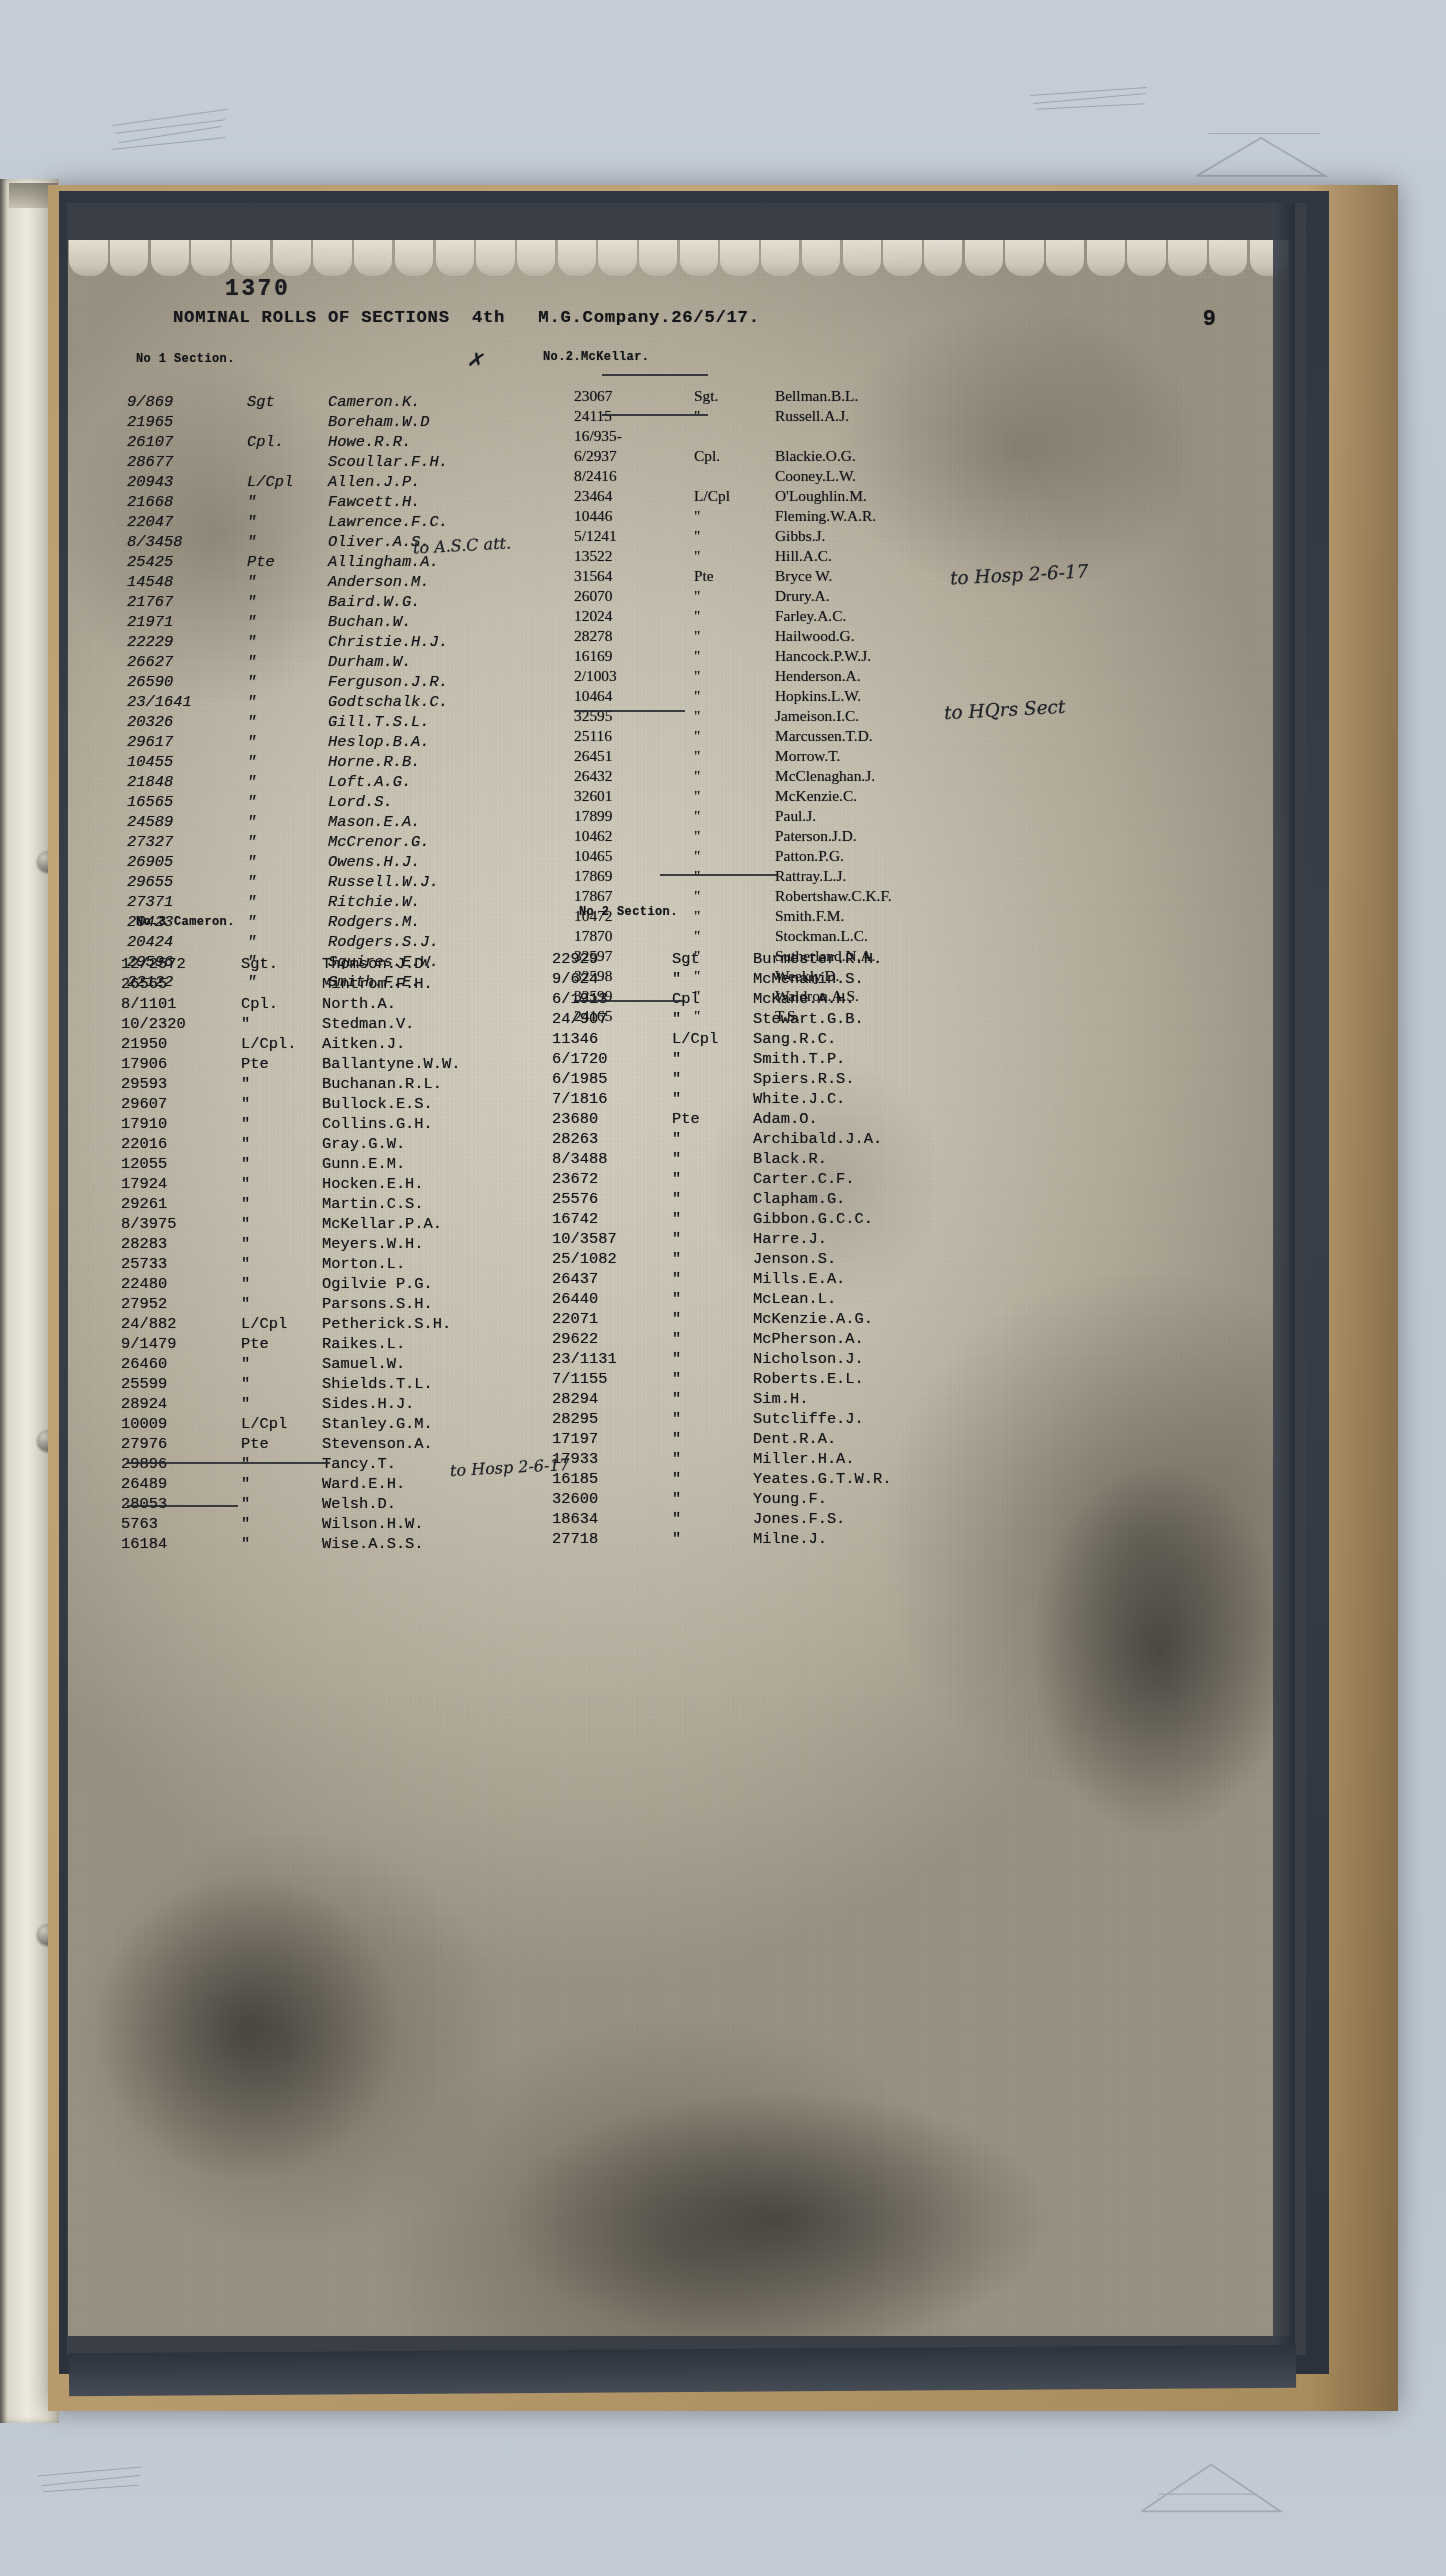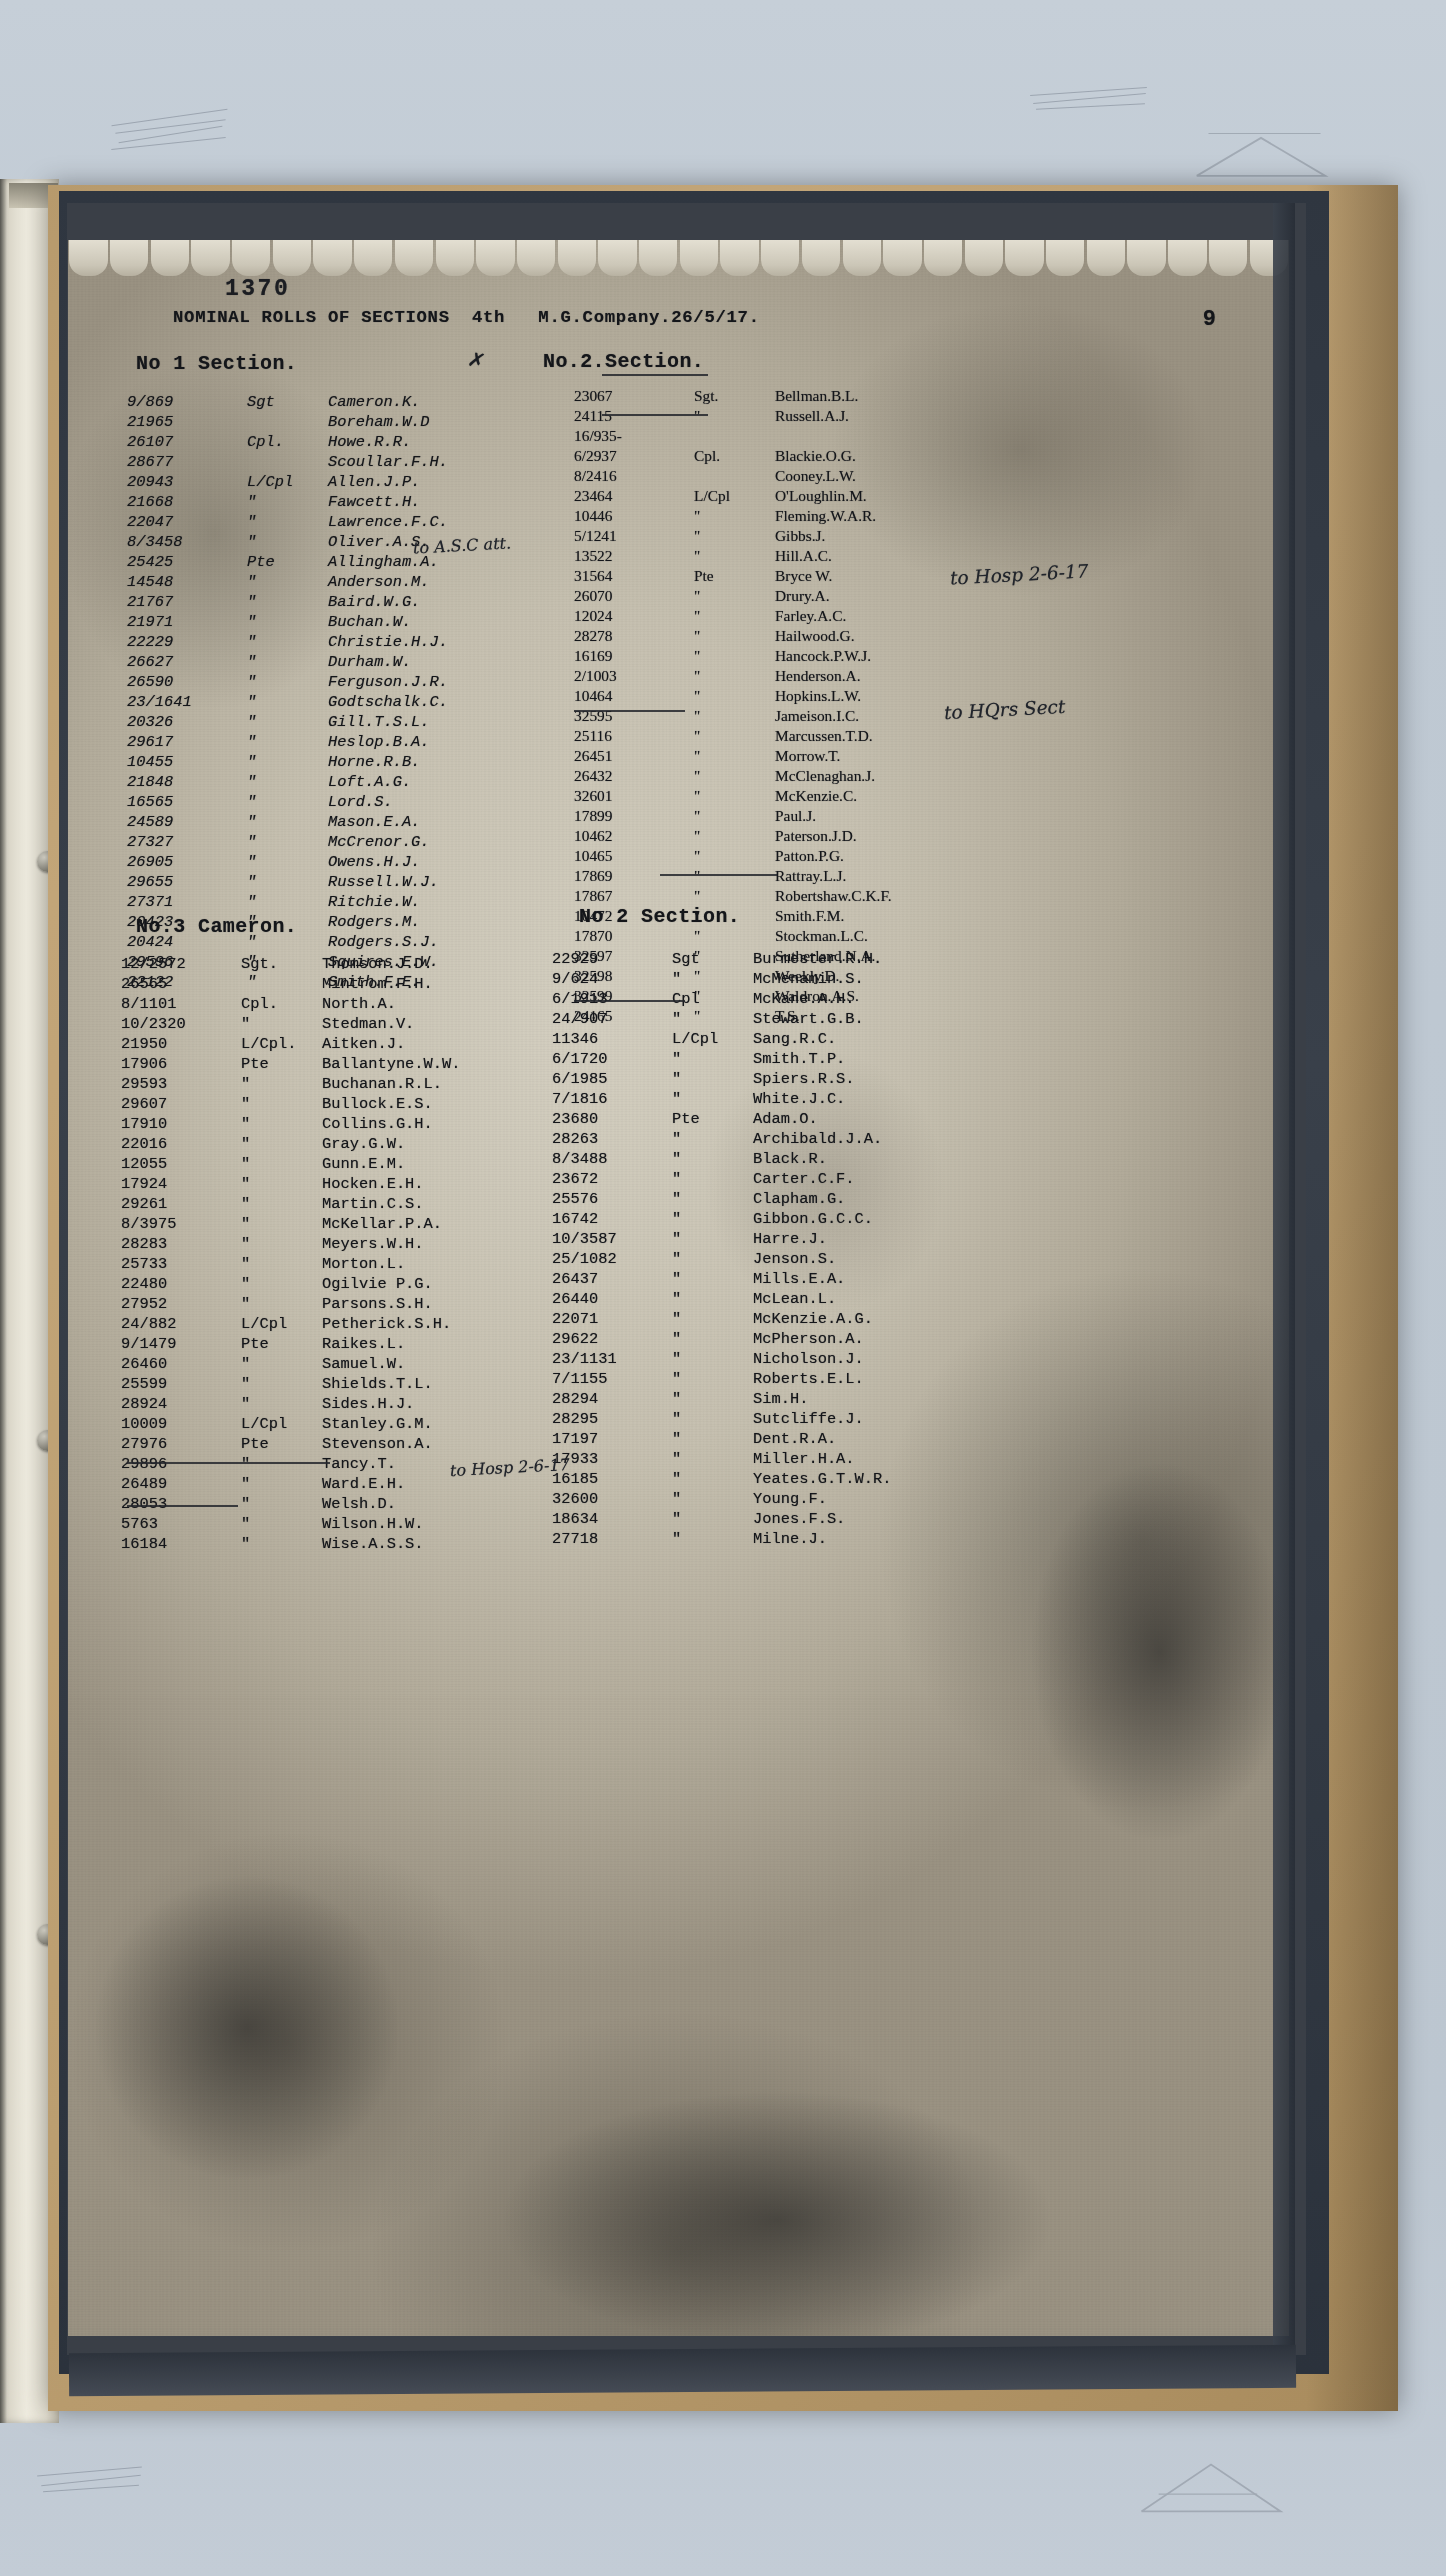--- a/index.html
+++ b/index.html
@@ -180,21 +180,21 @@
   .title {
     position: absolute;
     left: 105px; top: 68px;
     font-size: 17.3px;
     letter-spacing: 0.7px;
     font-weight: bold;
     white-space: pre;
   }
   .sechead {
     position: absolute;
-    font-size: 20px;
+    font-size: 12px;
     font-weight: bold;
     letter-spacing: 0.4px;
     white-space: pre;
   }
   .h-s1 { left: 68px; top: 112px; }
   .h-s2 { left: 475px; top: 110px; }
   .h-s3 { left: 68px; top: 675px; }
   .h-s4 { left: 511px; top: 665px; }
 
   .col {
@@ -352,21 +352,21 @@
     <div class="blotch" style="left:25px;top:1634px;width:308px;height:308px;"></div>
 
     <div id="doc">
 
       <div class="pgnum">1370</div>
       <div class="foliono">9</div>
       <div class="title">NOMINAL ROLLS OF SECTIONS  4th   M.G.Company.26/5/17.</div>
       <div class="pen-mark">✗</div>
 
       <div class="sechead h-s1">No 1 Section.</div>
-      <div class="sechead h-s2">No.2.Section.</div>
+      <div class="sechead h-s2">No.2.McKellar.</div>
       <div class="sechead h-s3">No.3 Cameron.</div>
       <div class="sechead h-s4">No 2 Section.</div>
 
       <div class="col c1"><span class="row"><span class="num">9/869</span><span class="rank">Sgt</span><span class="nm">Cameron.K.</span></span><span class="row"><span class="num">21965</span><span class="rank"></span><span class="nm">Boreham.W.D</span></span><span class="row"><span class="num">26107</span><span class="rank">Cpl.</span><span class="nm">Howe.R.R.</span></span><span class="row"><span class="num">28677</span><span class="rank"></span><span class="nm">Scoullar.F.H.</span></span><span class="row"><span class="num">20943</span><span class="rank">L/Cpl</span><span class="nm">Allen.J.P.</span></span><span class="row"><span class="num">21668</span><span class="rank">"</span><span class="nm">Fawcett.H.</span></span><span class="row"><span class="num">22047</span><span class="rank">"</span><span class="nm">Lawrence.F.C.</span></span><span class="row"><span class="num">8/3458</span><span class="rank">"</span><span class="nm">Oliver.A.S.</span></span><span class="row"><span class="num">25425</span><span class="rank">Pte</span><span class="nm">Allingham.A.</span></span><span class="row"><span class="num">14548</span><span class="rank">"</span><span class="nm">Anderson.M.</span></span><span class="row"><span class="num">21767</span><span class="rank">"</span><span class="nm">Baird.W.G.</span></span><span class="row"><span class="num">21971</span><span class="rank">"</span><span class="nm">Buchan.W.</span></span><span class="row"><span class="num">22229</span><span class="rank">"</span><span class="nm">Christie.H.J.</span></span><span class="row"><span class="num">26627</span><span class="rank">"</span><span class="nm">Durham.W.</span></span><span class="row"><span class="num">26590</span><span class="rank">"</span><span class="nm">Ferguson.J.R.</span></span><span class="row"><span class="num">23/1641</span><span class="rank">"</span><span class="nm">Godtschalk.C.</span></span><span class="row"><span class="num">20326</span><span class="rank">"</span><span class="nm">Gill.T.S.L.</span></span><span class="row"><span class="num">29617</span><span class="rank">"</span><span class="nm">Heslop.B.A.</span></span><span class="row"><span class="num">10455</span><span class="rank">"</span><span class="nm">Horne.R.B.</span></span><span class="row"><span class="num">21848</span><span class="rank">"</span><span class="nm">Loft.A.G.</span></span><span class="row"><span class="num">16565</span><span class="rank">"</span><span class="nm">Lord.S.</span></span><span class="row"><span class="num">24589</span><span class="rank">"</span><span class="nm">Mason.E.A.</span></span><span class="row"><span class="num">27327</span><span class="rank">"</span><span class="nm">McCrenor.G.</span></span><span class="row"><span class="num">26905</span><span class="rank">"</span><span class="nm">Owens.H.J.</span></span><span class="row"><span class="num">29655</span><span class="rank">"</span><span class="nm">Russell.W.J.</span></span><span class="row"><span class="num">27371</span><span class="rank">"</span><span class="nm">Ritchie.W.</span></span><span class="row"><span class="num">20423</span><span class="rank">"</span><span class="nm">Rodgers.M.</span></span><span class="row"><span class="num">20424</span><span class="rank">"</span><span class="nm">Rodgers.S.J.</span></span><span class="row"><span class="num">29596</span><span class="rank">"</span><span class="nm">Squires.E.W.</span></span><span class="row"><span class="num">22122</span><span class="rank">"</span><span class="nm">Smith.F.E.</span></span></div>
       <div class="col c2"><span class="row"><span class="num">23067</span><span class="rank">Sgt.</span><span class="nm">Bellman.B.L.</span></span><span class="row"><span class="num">24115</span><span class="rank">"</span><span class="nm">Russell.A.J.</span></span><span class="row"><span class="num">16/935-</span><span class="rank"></span><span class="nm"></span></span><span class="row"><span class="num">6/2937</span><span class="rank">Cpl.</span><span class="nm">Blackie.O.G.</span></span><span class="row"><span class="num">8/2416</span><span class="rank"></span><span class="nm">Cooney.L.W.</span></span><span class="row"><span class="num">23464</span><span class="rank">L/Cpl</span><span class="nm">O'Loughlin.M.</span></span><span class="row"><span class="num">10446</span><span class="rank">"</span><span class="nm">Fleming.W.A.R.</span></span><span class="row"><span class="num">5/1241</span><span class="rank">"</span><span class="nm">Gibbs.J.</span></span><span class="row"><span class="num">13522</span><span class="rank">"</span><span class="nm">Hill.A.C.</span></span><span class="row"><span class="num">31564</span><span class="rank">Pte</span><span class="nm">Bryce W.</span></span><span class="row"><span class="num">26070</span><span class="rank">"</span><span class="nm">Drury.A.</span></span><span class="row"><span class="num">12024</span><span class="rank">"</span><span class="nm">Farley.A.C.</span></span><span class="row"><span class="num">28278</span><span class="rank">"</span><span class="nm">Hailwood.G.</span></span><span class="row"><span class="num">16169</span><span class="rank">"</span><span class="nm">Hancock.P.W.J.</span></span><span class="row"><span class="num">2/1003</span><span class="rank">"</span><span class="nm">Henderson.A.</span></span><span class="row"><span class="num">10464</span><span class="rank">"</span><span class="nm">Hopkins.L.W.</span></span><span class="row"><span class="num">32595</span><span class="rank">"</span><span class="nm">Jameison.I.C.</span></span><span class="row"><span class="num">25116</span><span class="rank">"</span><span class="nm">Marcussen.T.D.</span></span><span class="row"><span class="num">26451</span><span class="rank">"</span><span class="nm">Morrow.T.</span></span><span class="row"><span class="num">26432</span><span class="rank">"</span><span class="nm">McClenaghan.J.</span></span><span class="row"><span class="num">32601</span><span class="rank">"</span><span class="nm">McKenzie.C.</span></span><span class="row"><span class="num">17899</span><span class="rank">"</span><span class="nm">Paul.J.</span></span><span class="row"><span class="num">10462</span><span class="rank">"</span><span class="nm">Paterson.J.D.</span></span><span class="row"><span class="num">10465</span><span class="rank">"</span><span class="nm">Patton.P.G.</span></span><span class="row"><span class="num">17869</span><span class="rank">"</span><span class="nm">Rattray.L.J.</span></span><span class="row"><span class="num">17867</span><span class="rank">"</span><span class="nm">Robertshaw.C.K.F.</span></span><span class="row"><span class="num">10472</span><span class="rank">"</span><span class="nm">Smith.F.M.</span></span><span class="row"><span class="num">17870</span><span class="rank">"</span><span class="nm">Stockman.L.C.</span></span><span class="row"><span class="num">32597</span><span class="rank">"</span><span class="nm">Sutherland.N.A.</span></span><span class="row"><span class="num">32598</span><span class="rank">"</span><span class="nm">Weekly.D.</span></span><span class="row"><span class="num">32599</span><span class="rank">"</span><span class="nm">Waldron.A.S.</span></span><span class="row"><span class="num">24165</span><span class="rank">"</span><span class="nm">T.S.</span></span></div>
       <div class="col c3"><span class="row"><span class="num">12/2572</span><span class="rank">Sgt.</span><span class="nm">Thomson.J.D.</span></span><span class="row"><span class="num">26565</span><span class="rank"></span><span class="nm">Mintrom.F.H.</span></span><span class="row"><span class="num">8/1101</span><span class="rank">Cpl.</span><span class="nm">North.A.</span></span><span class="row"><span class="num">10/2320</span><span class="rank">"</span><span class="nm">Stedman.V.</span></span><span class="row"><span class="num">21950</span><span class="rank">L/Cpl.</span><span class="nm">Aitken.J.</span></span><span class="row"><span class="num">17906</span><span class="rank">Pte</span><span class="nm">Ballantyne.W.W.</span></span><span class="row"><span class="num">29593</span><span class="rank">"</span><span class="nm">Buchanan.R.L.</span></span><span class="row"><span class="num">29607</span><span class="rank">"</span><span class="nm">Bullock.E.S.</span></span><span class="row"><span class="num">17910</span><span class="rank">"</span><span class="nm">Collins.G.H.</span></span><span class="row"><span class="num">22016</span><span class="rank">"</span><span class="nm">Gray.G.W.</span></span><span class="row"><span class="num">12055</span><span class="rank">"</span><span class="nm">Gunn.E.M.</span></span><span class="row"><span class="num">17924</span><span class="rank">"</span><span class="nm">Hocken.E.H.</span></span><span class="row"><span class="num">29261</span><span class="rank">"</span><span class="nm">Martin.C.S.</span></span><span class="row"><span class="num">8/3975</span><span class="rank">"</span><span class="nm">McKellar.P.A.</span></span><span class="row"><span class="num">28283</span><span class="rank">"</span><span class="nm">Meyers.W.H.</span></span><span class="row"><span class="num">25733</span><span class="rank">"</span><span class="nm">Morton.L.</span></span><span class="row"><span class="num">22480</span><span class="rank">"</span><span class="nm">Ogilvie P.G.</span></span><span class="row"><span class="num">27952</span><span class="rank">"</span><span class="nm">Parsons.S.H.</span></span><span class="row"><span class="num">24/882</span><span class="rank">L/Cpl</span><span class="nm">Petherick.S.H.</span></span><span class="row"><span class="num">9/1479</span><span class="rank">Pte</span><span class="nm">Raikes.L.</span></span><span class="row"><span class="num">26460</span><span class="rank">"</span><span class="nm">Samuel.W.</span></span><span class="row"><span class="num">25599</span><span class="rank">"</span><span class="nm">Shields.T.L.</span></span><span class="row"><span class="num">28924</span><span class="rank">"</span><span class="nm">Sides.H.J.</span></span><span class="row"><span class="num">10009</span><span class="rank">L/Cpl</span><span class="nm">Stanley.G.M.</span></span><span class="row"><span class="num">27976</span><span class="rank">Pte</span><span class="nm">Stevenson.A.</span></span><span class="row"><span class="num">29896</span><span class="rank">"</span><span class="nm">Tancy.T.</span></span><span class="row"><span class="num">26489</span><span class="rank">"</span><span class="nm">Ward.E.H.</span></span><span class="row"><span class="num">28053</span><span class="rank">"</span><span class="nm">Welsh.D.</span></span><span class="row"><span class="num">5763</span><span class="rank">"</span><span class="nm">Wilson.H.W.</span></span><span class="row"><span class="num">16184</span><span class="rank">"</span><span class="nm">Wise.A.S.S.</span></span></div>
       <div class="col c4"><span class="row"><span class="num">22929</span><span class="rank">Sgt</span><span class="nm">Burmester.R.H.</span></span><span class="row"><span class="num">9/624</span><span class="rank">"</span><span class="nm">McMenamin.S.</span></span><span class="row"><span class="num">6/1913</span><span class="rank">Cpl</span><span class="nm">McKane.A.H.</span></span><span class="row"><span class="num">24/907</span><span class="rank">"</span><span class="nm">Stewart.G.B.</span></span><span class="row"><span class="num">11346</span><span class="rank">L/Cpl</span><span class="nm">Sang.R.C.</span></span><span class="row"><span class="num">6/1720</span><span class="rank">"</span><span class="nm">Smith.T.P.</span></span><span class="row"><span class="num">6/1985</span><span class="rank">"</span><span class="nm">Spiers.R.S.</span></span><span class="row"><span class="num">7/1816</span><span class="rank">"</span><span class="nm">White.J.C.</span></span><span class="row"><span class="num">23680</span><span class="rank">Pte</span><span class="nm">Adam.O.</span></span><span class="row"><span class="num">28263</span><span class="rank">"</span><span class="nm">Archibald.J.A.</span></span><span class="row"><span class="num">8/3488</span><span class="rank">"</span><span class="nm">Black.R.</span></span><span class="row"><span class="num">23672</span><span class="rank">"</span><span class="nm">Carter.C.F.</span></span><span class="row"><span class="num">25576</span><span class="rank">"</span><span class="nm">Clapham.G.</span></span><span class="row"><span class="num">16742</span><span class="rank">"</span><span class="nm">Gibbon.G.C.C.</span></span><span class="row"><span class="num">10/3587</span><span class="rank">"</span><span class="nm">Harre.J.</span></span><span class="row"><span class="num">25/1082</span><span class="rank">"</span><span class="nm">Jenson.S.</span></span><span class="row"><span class="num">26437</span><span class="rank">"</span><span class="nm">Mills.E.A.</span></span><span class="row"><span class="num">26440</span><span class="rank">"</span><span class="nm">McLean.L.</span></span><span class="row"><span class="num">22071</span><span class="rank">"</span><span class="nm">McKenzie.A.G.</span></span><span class="row"><span class="num">29622</span><span class="rank">"</span><span class="nm">McPherson.A.</span></span><span class="row"><span class="num">23/1131</span><span class="rank">"</span><span class="nm">Nicholson.J.</span></span><span class="row"><span class="num">7/1155</span><span class="rank">"</span><span class="nm">Roberts.E.L.</span></span><span class="row"><span class="num">28294</span><span class="rank">"</span><span class="nm">Sim.H.</span></span><span class="row"><span class="num">28295</span><span class="rank">"</span><span class="nm">Sutcliffe.J.</span></span><span class="row"><span class="num">17197</span><span class="rank">"</span><span class="nm">Dent.R.A.</span></span><span class="row"><span class="num">17933</span><span class="rank">"</span><span class="nm">Miller.H.A.</span></span><span class="row"><span class="num">16185</span><span class="rank">"</span><span class="nm">Yeates.G.T.W.R.</span></span><span class="row"><span class="num">32600</span><span class="rank">"</span><span class="nm">Young.F.</span></span><span class="row"><span class="num">18634</span><span class="rank">"</span><span class="nm">Jones.F.S.</span></span><span class="row"><span class="num">27718</span><span class="rank">"</span><span class="nm">Milne.J.</span></span></div>
 
       <div class="hand a1">to A.S.C att.</div>
       <div class="hand a2">to Hosp 2-6-17</div>

